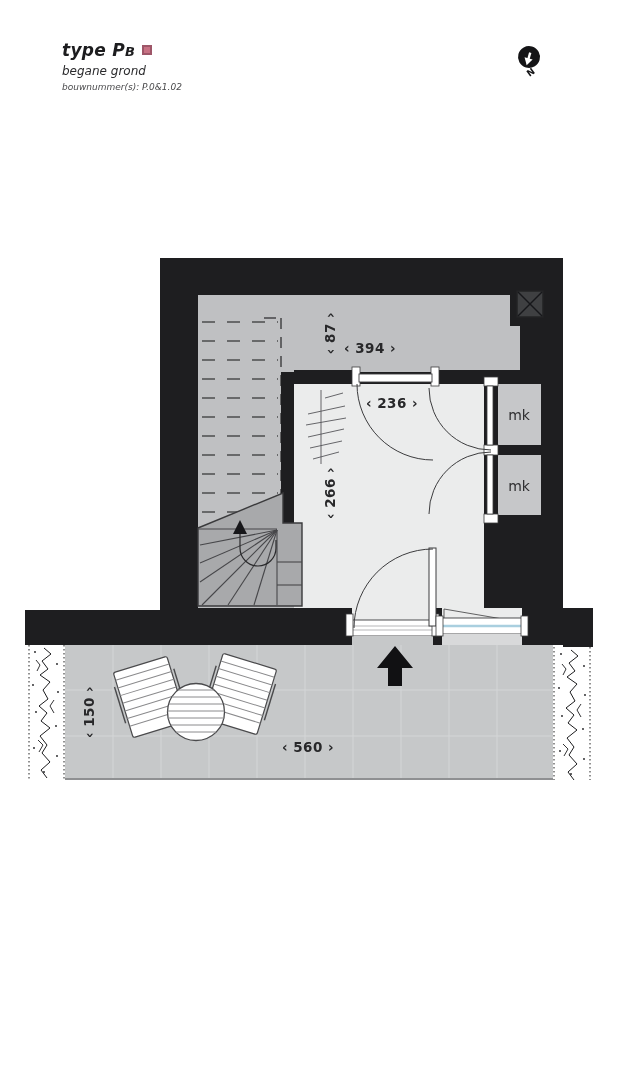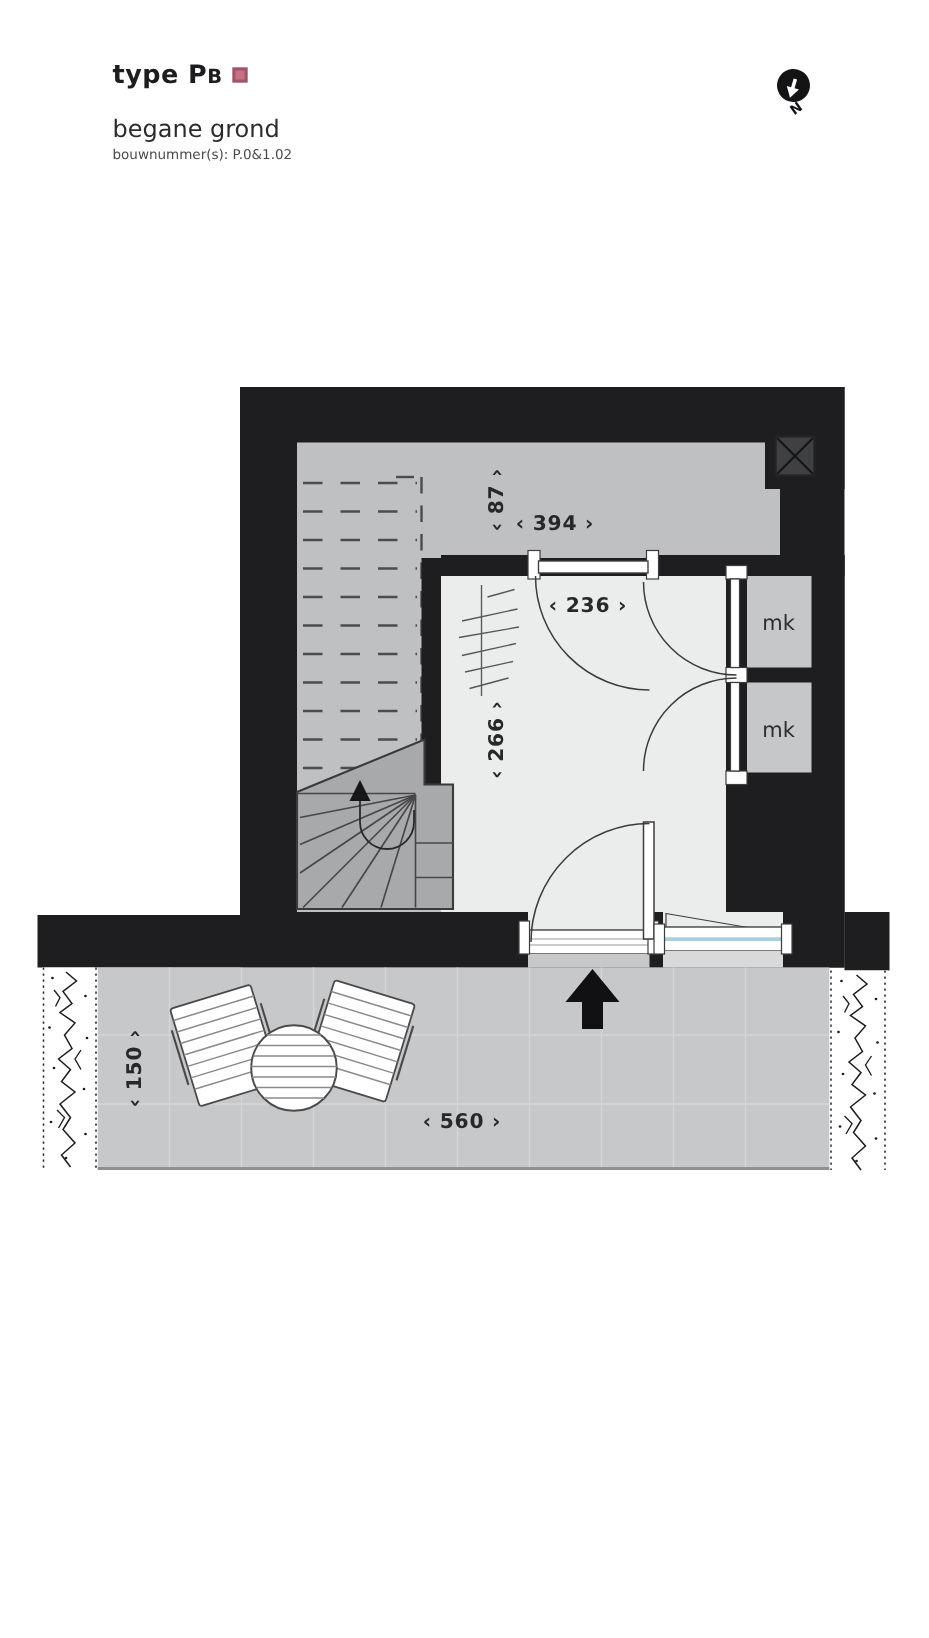--- a/index.html
+++ b/index.html
@@ -1,25 +1,25 @@
 <!DOCTYPE html>
 <html><head>
 <meta charset="utf-8">
 <style>
   html,body{margin:0;padding:0;}
   body{
     width:619px;height:1092px;position:relative;background:#ffffff;
     font-family:"DejaVu Sans","Liberation Sans",sans-serif;overflow:hidden;
   }
-  .header{position:absolute;left:75px;top:40px;z-index:2;}
+  .header{position:absolute;left:62px;top:40px;z-index:2;font-style:italic;}
   .title-row{display:flex;align-items:center;gap:7px;}
   .title{font-size:17px;font-weight:700;color:#1d1d1f;letter-spacing:.3px;}
   .title .small-cap{font-size:13px;}
   .accent-square{width:10px;height:10px;background:#c77183;border:2px solid #9e5668;box-sizing:border-box;}
-  .subtitle{font-size:16px;color:#2b2b2d;margin-top:16px;}
+  .subtitle{font-size:12px;color:#2b2b2d;margin-top:4px;}
   .buildnr{font-size:9px;color:#4a4a4c;margin-top:4px;text-align:right;}
   svg{position:absolute;left:0;top:0;}
   svg text{font-family:"DejaVu Sans","Liberation Sans",sans-serif;}
   .dim{font-size:13.5px;font-weight:600;fill:#28282a;letter-spacing:.5px;}
   .mk-label{font-size:14px;font-weight:500;fill:#2e2e30;}
 </style>
 </head>
 <body>
 
 <div class="header">

